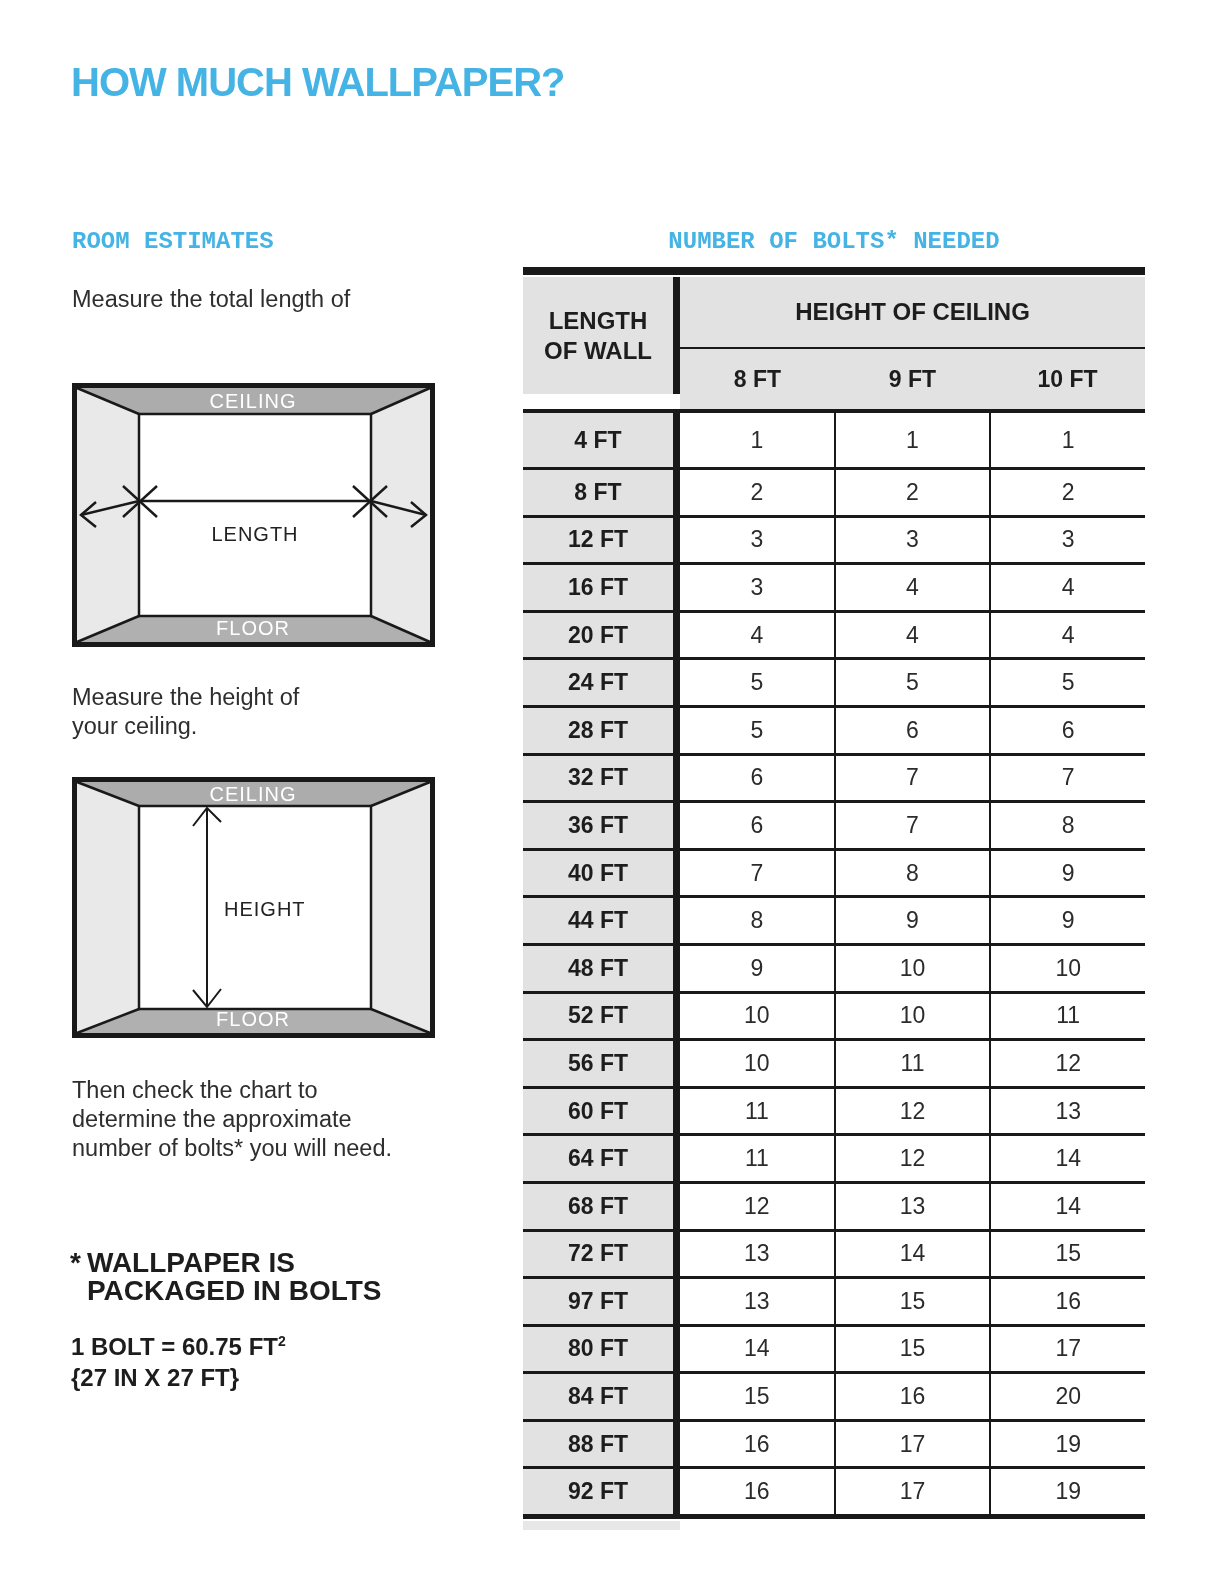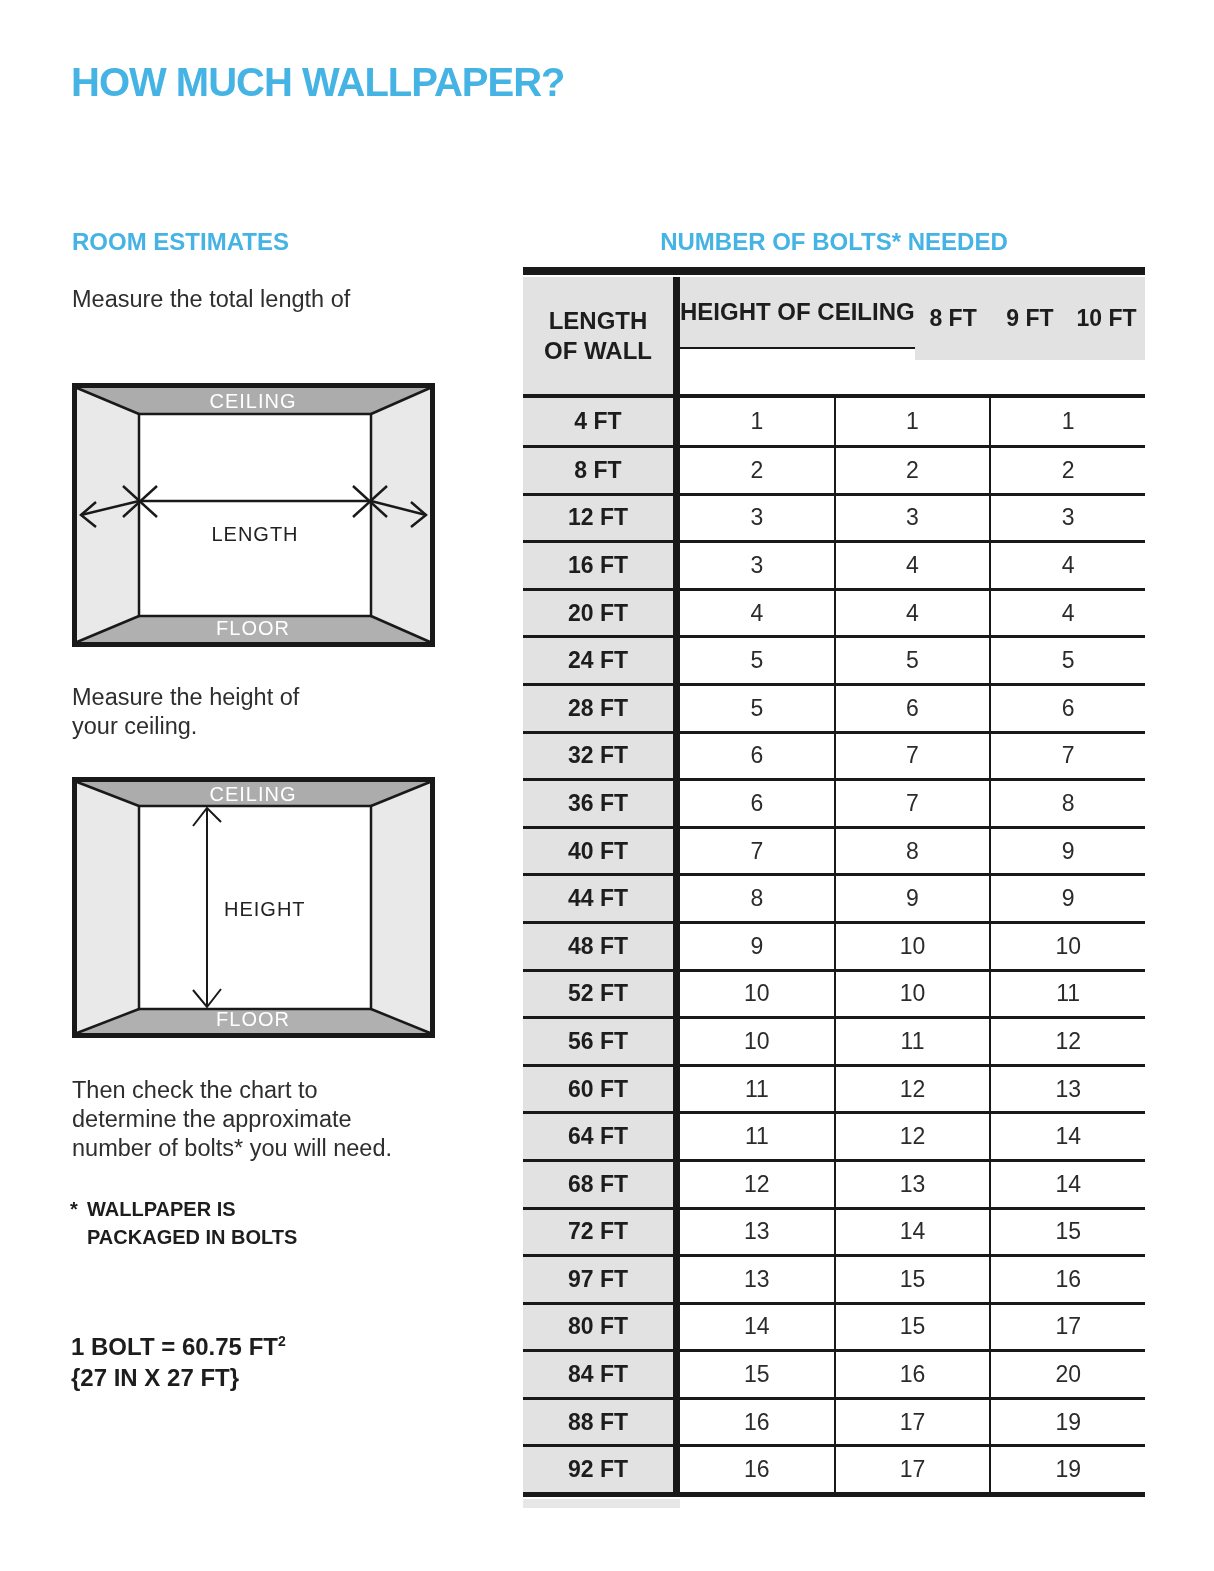--- a/index.html
+++ b/index.html
@@ -10,40 +10,40 @@
     font-family:"Liberation Sans","DejaVu Sans",sans-serif;
     color:#222222;
     overflow:hidden;
   }
   .title {
     position:absolute; left:71px; top:60px;
     font-size:40px; font-weight:bold; letter-spacing:-1px;
     color:#45b3e4; white-space:nowrap;
   }
   .section-heading {
-    font-size:24px; font-weight:bold; color:#45b3e4; white-space:nowrap;
+    font-size:24px; font-weight:bold; color:#45b3e4; white-space:nowrap;font-family:Liberation Mono, monospace;
   }
   .room-heading { position:absolute; left:72px; top:228px; }
   .table-heading { position:absolute; left:523px; top:228px; width:622px; text-align:center; }
 
   .para {
     position:absolute; left:72px;
     font-size:23.5px; line-height:29px; color:#2e2e2e;
   }
   .p1 { top:285px; }
   .p2 { top:683px; }
   .p3 { top:1076px; }
 
   .diagram { position:absolute; left:72px; }
   .diagram1 { top:383px; }
   .diagram2 { top:777px; }
 
   .footnote {
-    position:absolute; left:70px; top:1195px;
-    font-size:20px; font-weight:bold; line-height:28px; color:#1d1d1d;
+    position:absolute; left:70px; top:1249px;
+    font-size:28px; font-weight:bold; line-height:28px; color:#1d1d1d;
   }
   .footnote .star { display:inline-block; width:17px; }
   .footnote .l2 { padding-left:17px; }
 
   .bolt-info {
     position:absolute; left:71px; top:1326px;
     font-size:24px; font-weight:bold; line-height:31px; color:#1d1d1d;
   }
   .bolt-info sup { font-size:14px; vertical-align:9px; }
 
@@ -52,33 +52,33 @@
   .t-top-bar { height:8px; background:#191919; margin-bottom:2px; }
 
   .t-header { display:flex; }
   .header-left {
     width:150px; background:#e2e2e2;
     border-right:7px solid #191919;
     display:flex; flex-direction:column; justify-content:center;
     text-align:center; font-weight:bold; font-size:24px; line-height:30px;
     height:117px; color:#1d1d1d;
   }
-  .header-right { flex:1; display:flex; flex-direction:row; height:83px; }
+  .header-right { flex:1; display:flex; flex-direction:column; height:132px; }
   .group-h {
     height:70px; background:#e2e2e2; border-bottom:2px solid #191919;
     display:flex; align-items:center; justify-content:center;
     font-weight:bold; font-size:24px; color:#1d1d1d;
   }
   .sub-h { flex:1; background:#e2e2e2; display:flex; align-items:center;
     font-weight:bold; font-size:23px; color:#1d1d1d; }
   .sub-h span { flex:1; text-align:center; }
 
   .t-body { border-top:4px solid #191919; border-bottom:5px solid #191919; }
   .t-row { display:flex; height:47.6px; border-top:3px solid #191919; box-sizing:border-box; }
-  .t-row:first-child { border-top:none; height:47px; }
+  .t-row:first-child { border-top:none; height:54px; }
   .t-row .cell { display:flex; align-items:center; justify-content:center; }
   .t-row .label {
     width:150px; background:#e2e2e2; border-right:7px solid #191919;
     font-weight:bold; font-size:23px; color:#1d1d1d;
   }
   .t-row .val { flex:1; background:#ffffff; border-right:2px solid #191919;
     font-size:23px; color:#2b2b2b; }
   .t-row .val:last-child { border-right:none; }
 
   .t-bottom-strip { width:157px; height:9px; background:#e7e7e7; margin-top:2px; }

